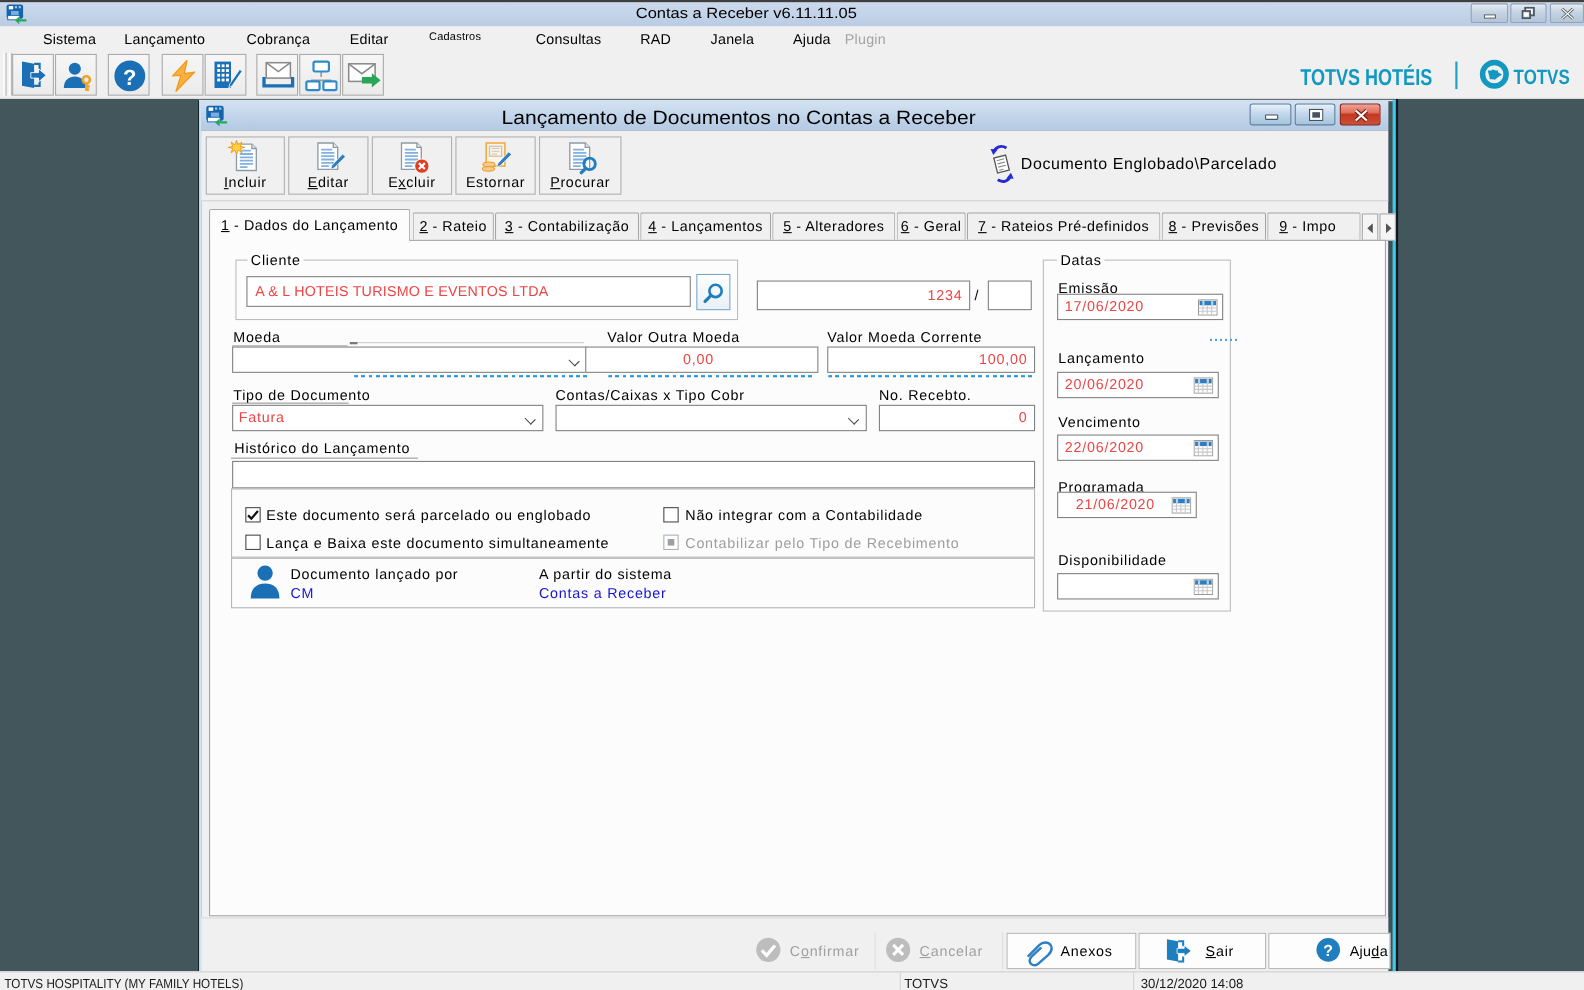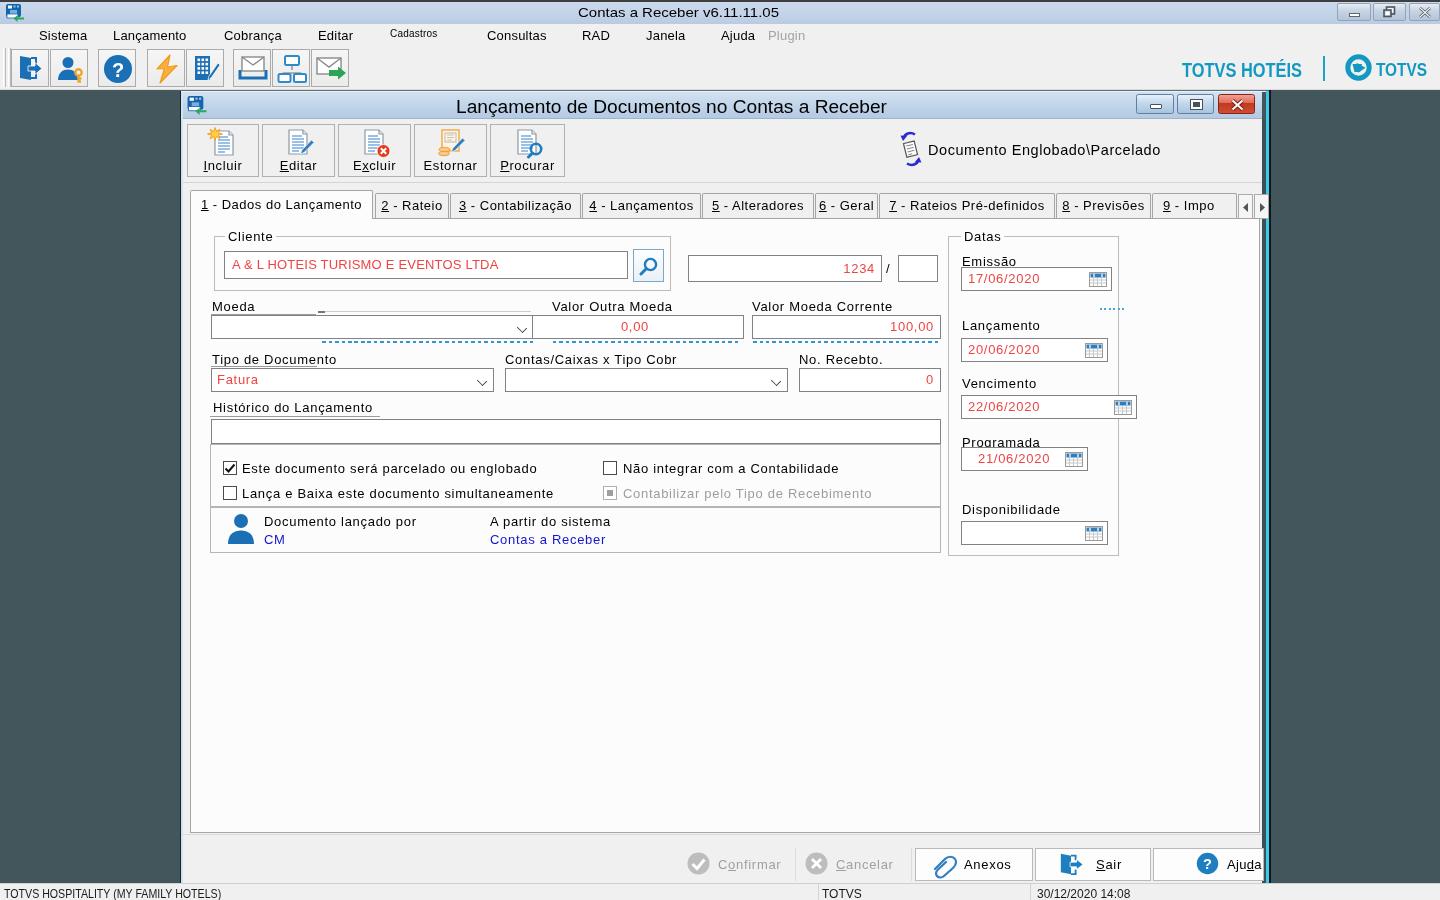--- a/index.html
+++ b/index.html
@@ -361,21 +361,21 @@
         <rect x="0.5" y="0.5" width="17" height="14" fill="#fdfdfd" stroke="#9a9a9a"></rect>
         <rect x="1.5" y="1.5" width="15" height="4" fill="#2e7dbd"></rect>
         <rect x="4" y="1.5" width="2" height="4" fill="#b5cfe6"></rect>
         <rect x="12" y="1.5" width="2" height="4" fill="#b5cfe6"></rect>
         <g stroke="#c9c9c9" stroke-width="1">
           <path d="M1 8 H17 M1 11 H17 M4.5 6 V14 M8.5 6 V14 M12.5 6 V14"></path>
         </g>
       </svg>
   </div>
   <div class="lbl" style="left:782px;top:287px">Vencimento</div>
-  <div class="inp" style="left:781px;top:305px;width:176px;height:24px;line-height:22px;padding-left:6px">22/06/2020
+  <div class="inp" style="left:781px;top:305px;width:147px;height:24px;line-height:22px;padding-left:6px">22/06/2020
     <svg class="cal" width="18" height="15" viewBox="0 0 18 15">
         <rect x="0.5" y="0.5" width="17" height="14" fill="#fdfdfd" stroke="#9a9a9a"></rect>
         <rect x="1.5" y="1.5" width="15" height="4" fill="#2e7dbd"></rect>
         <rect x="4" y="1.5" width="2" height="4" fill="#b5cfe6"></rect>
         <rect x="12" y="1.5" width="2" height="4" fill="#b5cfe6"></rect>
         <g stroke="#c9c9c9" stroke-width="1">
           <path d="M1 8 H17 M1 11 H17 M4.5 6 V14 M8.5 6 V14 M12.5 6 V14"></path>
         </g>
       </svg>
   </div>

